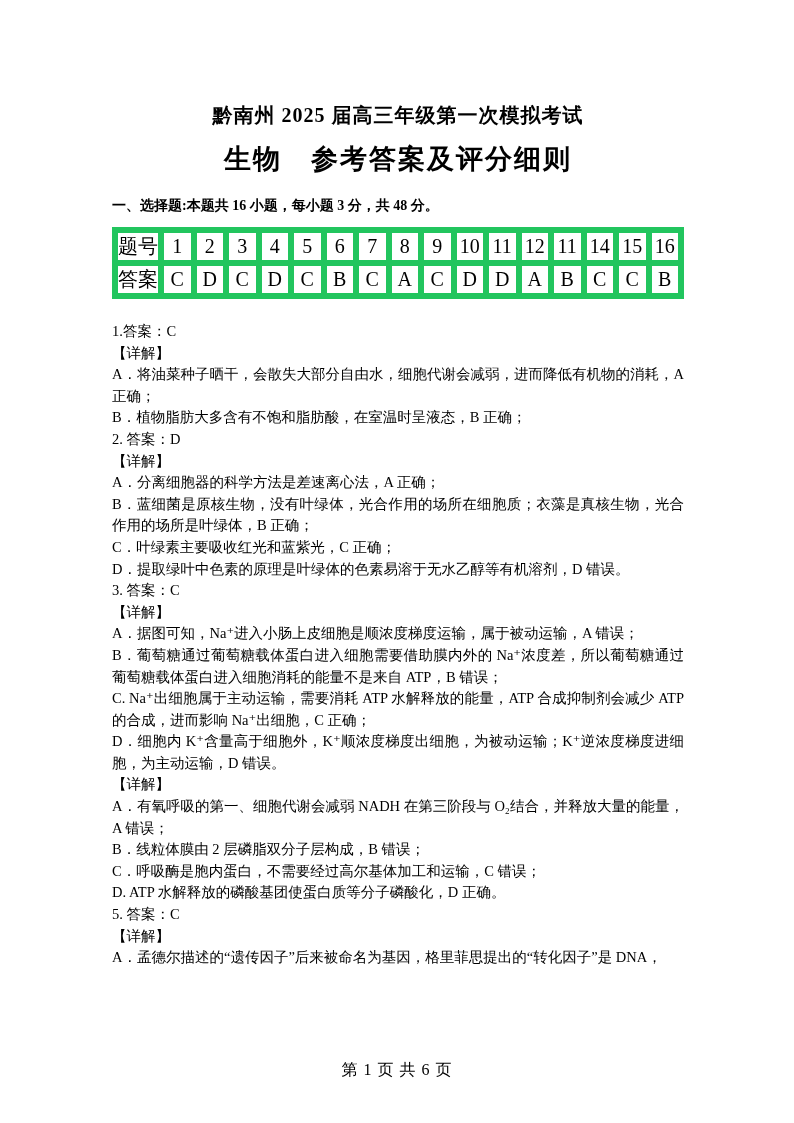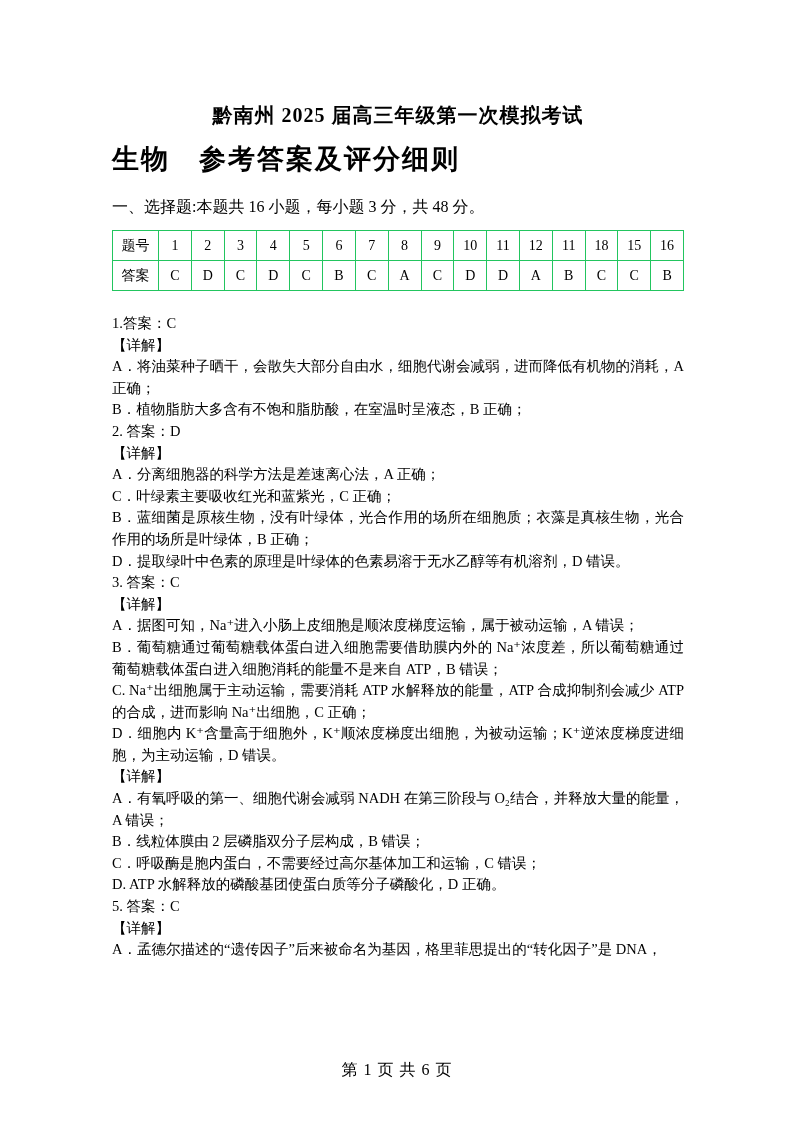--- a/index.html
+++ b/index.html
@@ -15,42 +15,43 @@
     padding: 98px 110px 16px 112px;
     overflow: hidden;
   }
   .title {
     text-align: center;
     font-size: 20px;
     font-weight: bold;
     letter-spacing: 1px;
   }
   .subtitle {
+    text-align: center;
     font-size: 27px;
     font-weight: bold;
     margin-top: 12px;
     letter-spacing: 2px;
   }
   .section-header {
-    font-size: 16px;
-    font-weight: normal;
+    font-size: 14px;
+    font-weight: bold;
     margin-top: 20px;
   }
   table.answer-table {
     width: 100%;
     border-collapse: collapse;
     table-layout: fixed;
     margin-top: 12px;
   }
   table.answer-table td {
-    border: 1px solid #22c55e;
+    border: 6px solid #22c55e;
     text-align: center;
     vertical-align: middle;
     height: 30px;
-    font-size: 14px;
+    font-size: 20px;
     padding: 0;
   }
   table.answer-table td.label-cell { width: 46px; }
   .explanations {
     margin-top: 22px;
   }
   .explanations p {
     font-size: 14.5px;
     line-height: 21.6px;
     text-align: justify;
@@ -87,21 +88,21 @@
           <td>4</td>
           <td>5</td>
           <td>6</td>
           <td>7</td>
           <td>8</td>
           <td>9</td>
           <td>10</td>
           <td>11</td>
           <td>12</td>
           <td>11</td>
-          <td>18</td>
+          <td>14</td>
           <td>15</td>
           <td>16</td>
         </tr>
       <tr>
           <td class="label-cell">答案</td>
           <td>C</td>
           <td>D</td>
           <td>C</td>
           <td>D</td>
           <td>C</td>
@@ -121,22 +122,22 @@
   </table>
 
   <div class="explanations">
       <p class="body-line">1.答案：C</p>
       <p class="body-line">【详解】</p>
       <p class="body-line">A．将油菜种子晒干，会散失大部分自由水，细胞代谢会减弱，进而降低有机物的消耗，A 正确；</p>
       <p class="body-line">B．植物脂肪大多含有不饱和脂肪酸，在室温时呈液态，B 正确；</p>
       <p class="body-line">2. 答案：D</p>
       <p class="body-line">【详解】</p>
       <p class="body-line">A．分离细胞器的科学方法是差速离心法，A 正确；</p>
+      <p class="body-line">B．蓝细菌是原核生物，没有叶绿体，光合作用的场所在细胞质；衣藻是真核生物，光合作用的场所是叶绿体，B 正确；</p>
       <p class="body-line">C．叶绿素主要吸收红光和蓝紫光，C 正确；</p>
-      <p class="body-line">B．蓝细菌是原核生物，没有叶绿体，光合作用的场所在细胞质；衣藻是真核生物，光合作用的场所是叶绿体，B 正确；</p>
       <p class="body-line">D．提取绿叶中色素的原理是叶绿体的色素易溶于无水乙醇等有机溶剂，D 错误。</p>
       <p class="body-line">3. 答案：C</p>
       <p class="body-line">【详解】</p>
       <p class="body-line">A．据图可知，Na⁺进入小肠上皮细胞是顺浓度梯度运输，属于被动运输，A 错误；</p>
       <p class="body-line">B．葡萄糖通过葡萄糖载体蛋白进入细胞需要借助膜内外的 Na⁺浓度差，所以葡萄糖通过葡萄糖载体蛋白进入细胞消耗的能量不是来自 ATP，B 错误；</p>
       <p class="body-line">C. Na⁺出细胞属于主动运输，需要消耗 ATP 水解释放的能量，ATP 合成抑制剂会减少 ATP 的合成，进而影响 Na⁺出细胞，C 正确；</p>
       <p class="body-line">D．细胞内 K⁺含量高于细胞外，K⁺顺浓度梯度出细胞，为被动运输；K⁺逆浓度梯度进细胞，为主动运输，D 错误。</p>
       <p class="body-line">【详解】</p>
       <p class="body-line">A．有氧呼吸的第一、细胞代谢会减弱 NADH 在第三阶段与 O₂结合，并释放大量的能量，A 错误；</p>
       <p class="body-line">B．线粒体膜由 2 层磷脂双分子层构成，B 错误；</p>

